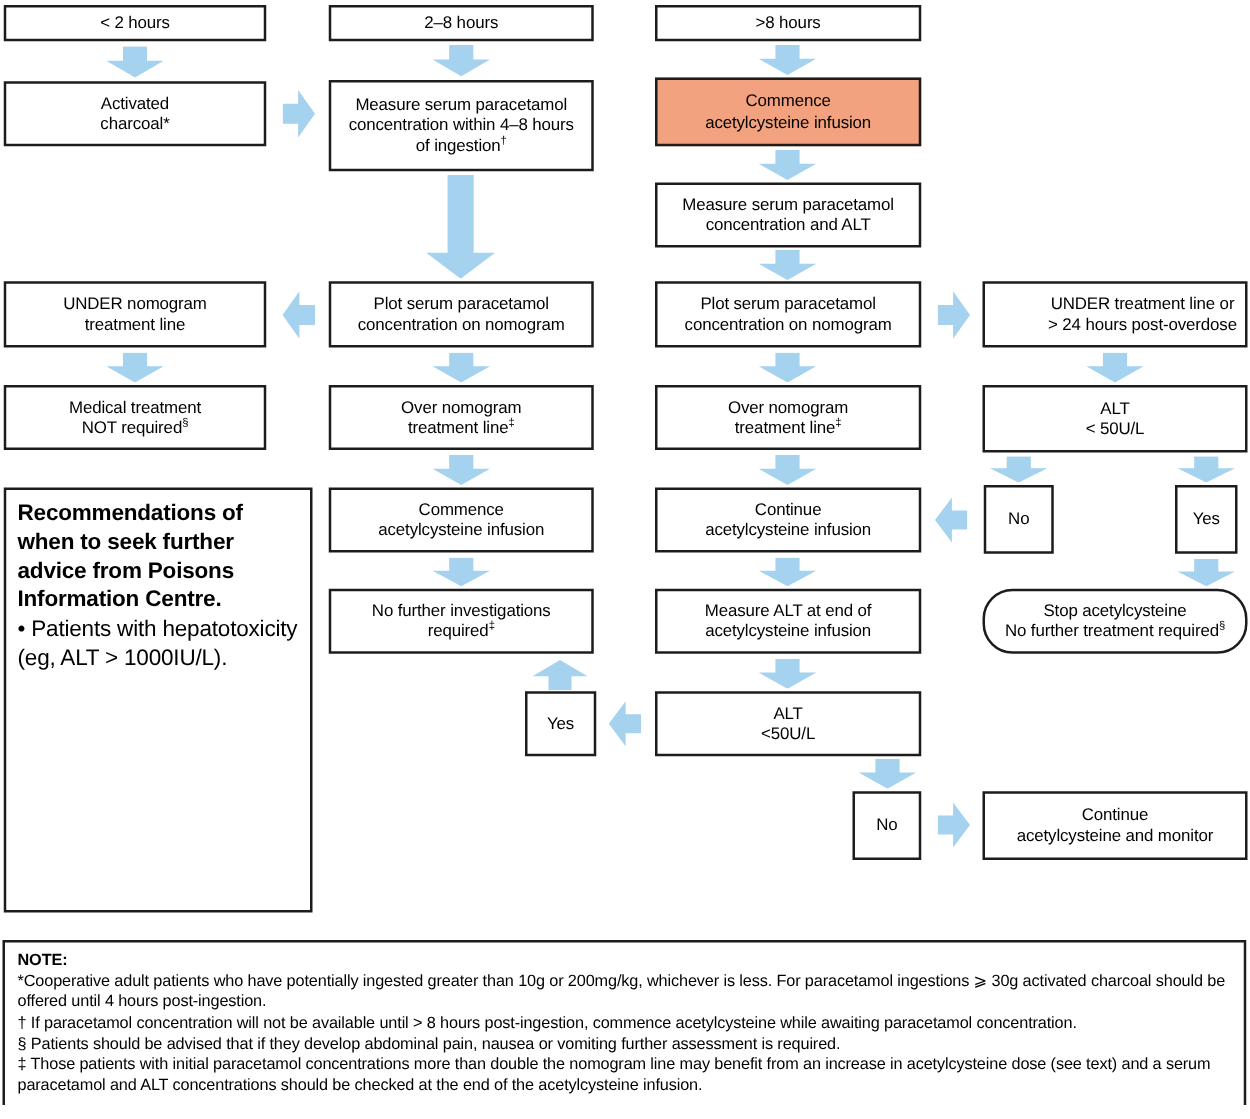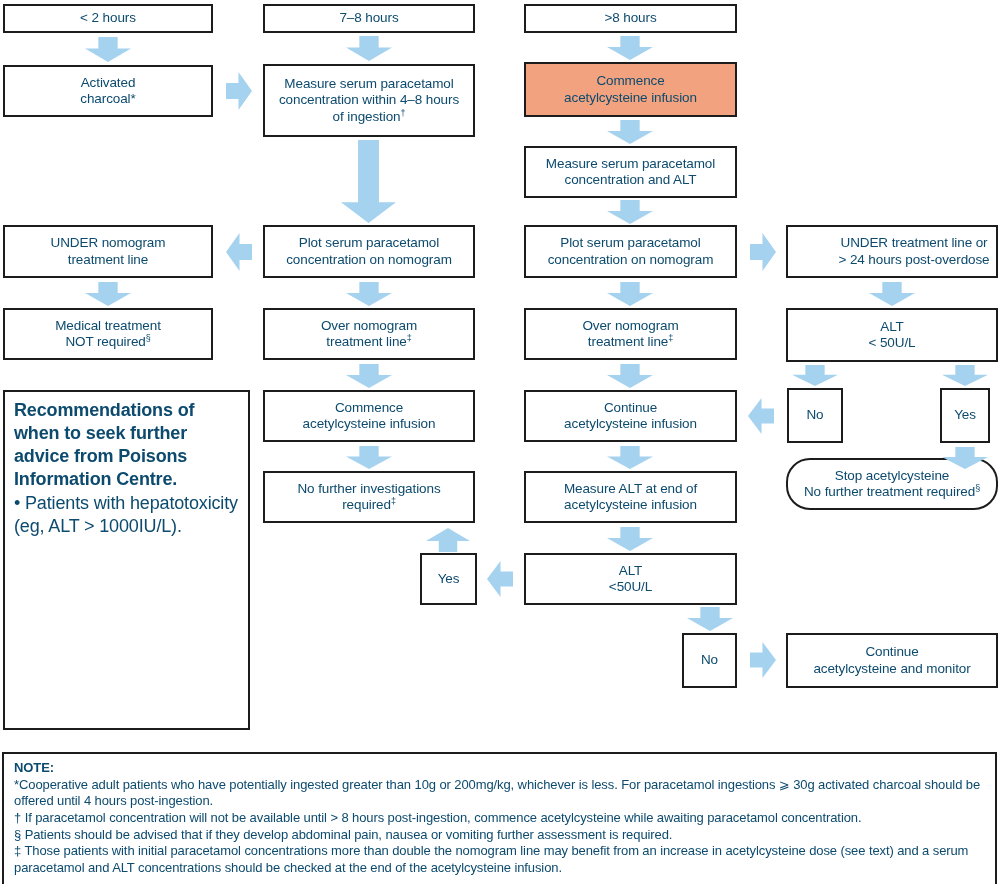--- a/index.html
+++ b/index.html
@@ -1,21 +1,21 @@
 <!DOCTYPE html>
 <html><head>
 <meta charset="utf-8">
 <style>
   html,body{margin:0;padding:0;background:#ffffff;}
   #stage{
     position:relative;
     width:1000px;height:884px;
     background:#ffffff;
     font-family:"Liberation Sans","DejaVu Sans",sans-serif;
-    color:#0c4a6e;
+    color:#000000;
     overflow:hidden;
   }
   .node{
     position:absolute;
     box-sizing:border-box;
     border:2px solid #1c1c1c;
     background:#ffffff;
     display:flex;
     flex-direction:column;
     align-items:center;
@@ -53,21 +53,21 @@
 </style>
 </head>
 <body>
 
 <div id="stage">
   <div id="flow-layer">
       <div class="node" style="left: 3px; top: 4px; width: 210px; height: 29px;">
         <div>&lt; 2 hours</div>
       </div>
       <div class="node" style="left: 263px; top: 4px; width: 212px; height: 29px;">
-        <div>7–8 hours</div>
+        <div>2–8 hours</div>
       </div>
       <div class="node" style="left: 524px; top: 4px; width: 213px; height: 29px;">
         <div>&gt;8 hours</div>
       </div>
       <div class="node" style="left: 3px; top: 65px; width: 210px; height: 52px;">
         <div>Activated</div>
         <div>charcoal*</div>
       </div>
       <div class="node" style="left: 263px; top: 64px; width: 212px; height: 73px;">
         <div>Measure serum paracetamol</div>
@@ -129,21 +129,21 @@
         <div>Yes</div>
       </div>
       <div class="node" style="left: 263px; top: 471px; width: 212px; height: 52px;">
         <div>No further investigations</div>
         <div>required<sup>‡</sup></div>
       </div>
       <div class="node" style="left: 524px; top: 471px; width: 213px; height: 52px;">
         <div>Measure ALT at end of</div>
         <div>acetylcysteine infusion</div>
       </div>
-      <div class="node" style="left: 786px; top: 458px; width: 212px; height: 52px; border-radius: 24px;">
+      <div class="node" style="left: 786px; top: 471px; width: 212px; height: 52px; border-radius: 24px;">
         <div>Stop acetylcysteine</div>
         <div>No further treatment required<sup>§</sup></div>
       </div>
       <div class="node" style="left: 420px; top: 553px; width: 57px; height: 52px;">
         <div>Yes</div>
       </div>
       <div class="node" style="left: 524px; top: 553px; width: 213px; height: 52px;">
         <div>ALT</div>
         <div>&lt;50U/L</div>
       </div>

